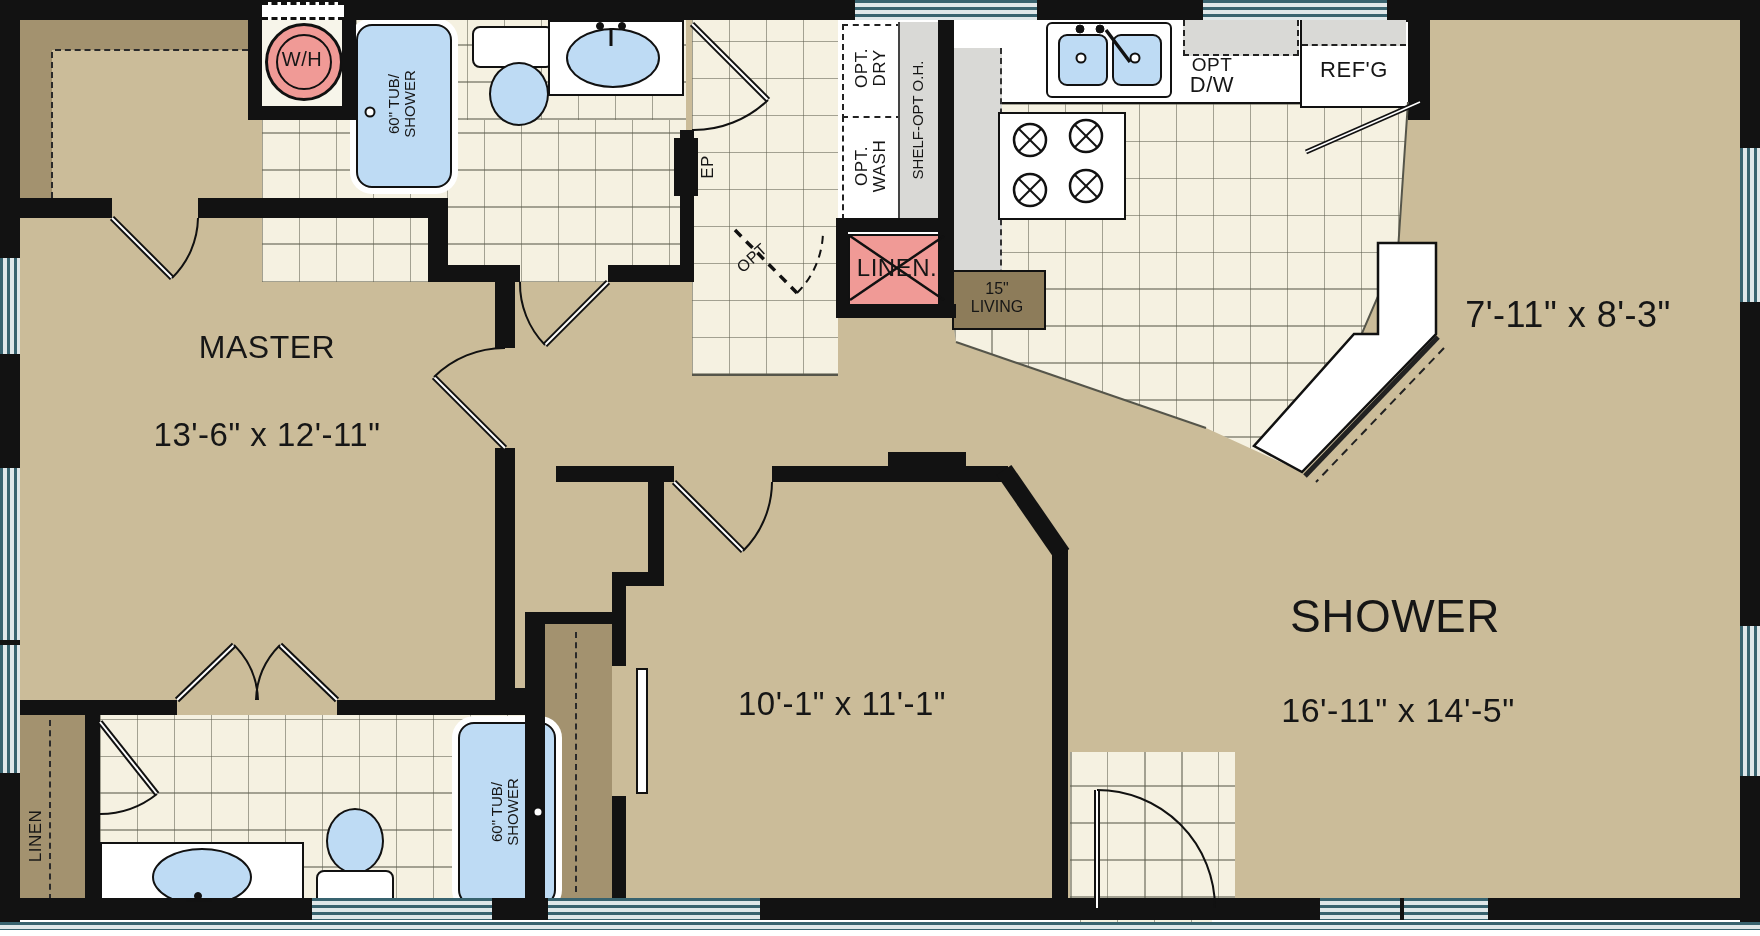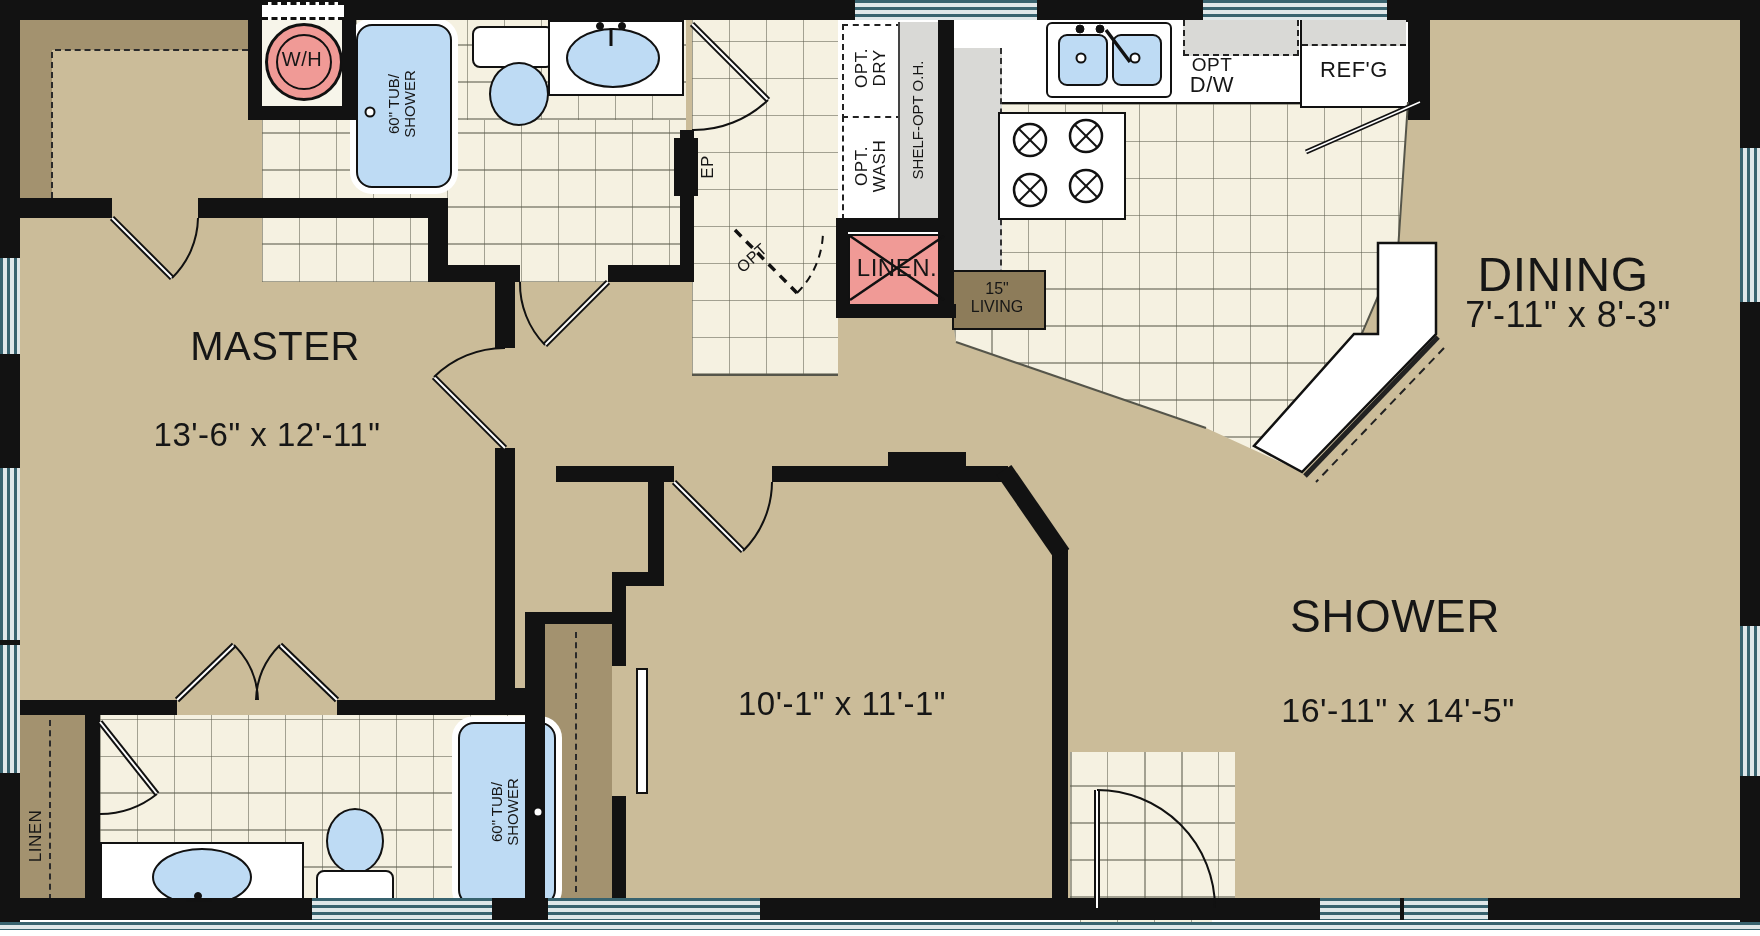--- a/index.html
+++ b/index.html
@@ -235,29 +235,28 @@
       <line x1="100" y1="722" x2="157" y2="794" stroke="#fff" stroke-width="2"></line>
       <path d="M157,794 A92,92 0 0 1 100,814" fill="none" stroke="#111" stroke-width="2"></path>
     </g>
     <g>
       <line x1="1097" y1="790" x2="1097" y2="908" stroke="#111" stroke-width="6"></line>
       <line x1="1097" y1="790" x2="1097" y2="908" stroke="#fff" stroke-width="2"></line>
       <path d="M1097,790 A118,118 0 0 1 1215,908" fill="none" stroke="#111" stroke-width="2"></path>
     </g>
   </svg>
 
-  <div class="lbl" style="left:275px;top:347px;font-size:40px;">MASTER</div>
+  <div class="lbl" style="left:267px;top:347px;font-size:32px;">MASTER</div>
   <div class="lbl" style="left:267px;top:435px;font-size:33px;">13'-6" x 12'-11"</div>
 
   <div class="lbl" style="left:842px;top:704px;font-size:33px;">10'-1" x 11'-1"</div>
 
   <div class="lbl" style="left:1395px;top:617px;font-size:46px;">SHOWER</div>
   <div class="lbl" style="left:1398px;top:710px;font-size:34px;">16'-11" x 14'-5"</div>
 
-  <div class="lbl" style="left:1563px;top:275px;font-size:48px;">DINING</div>
   <div class="lbl" style="left:1568px;top:315px;font-size:36px;">7'-11" x 8'-3"</div>
 
   <div class="lbl" style="left:302px;top:60px;font-size:20px;">W/H</div>
   <div class="lbl" style="left:897px;top:268px;font-size:24px;">LINEN.</div>
   <div class="lbl" style="left:997px;top:289px;font-size:16px;letter-spacing:0;">15"</div>
   <div class="lbl" style="left:997px;top:307px;font-size:16px;letter-spacing:0;">LIVING</div>
   <div class="lbl" style="left:1354px;top:70px;font-size:22px;">REF'G</div>
   <div class="lbl" style="left:1212px;top:65px;font-size:19px;">OPT</div>
   <div class="lbl" style="left:1212px;top:85px;font-size:22px;">D/W</div>
   <div class="lbl rot" style="left:871px;top:68px;font-size:17px;"><span>OPT.</span><br><span>DRY</span></div>

